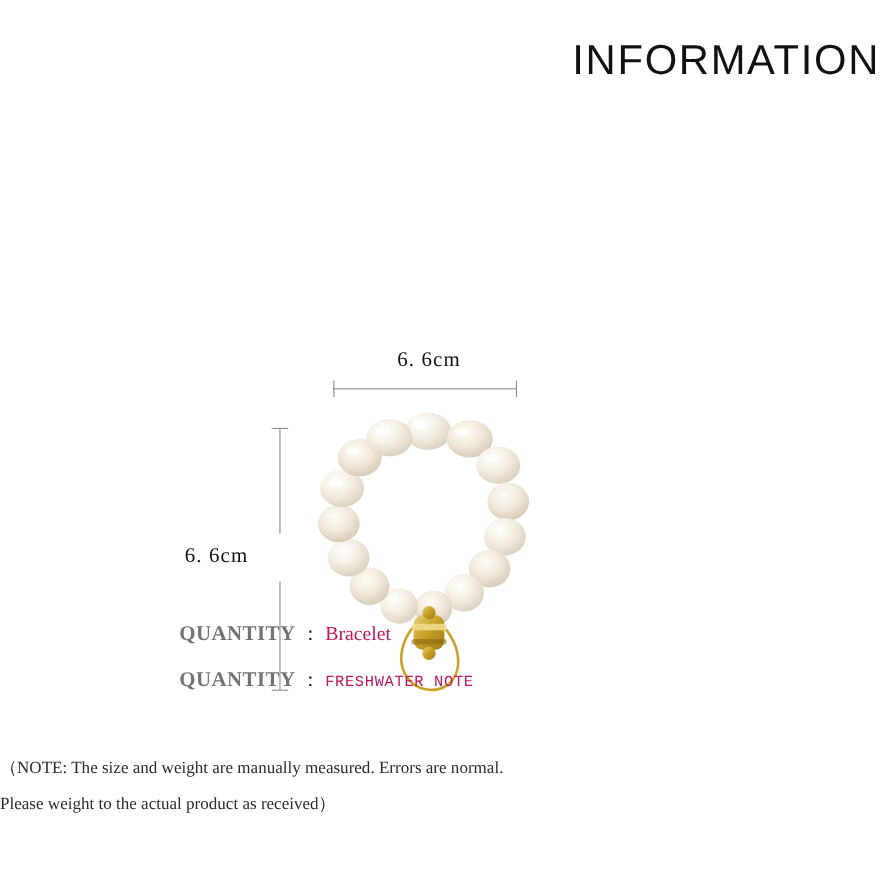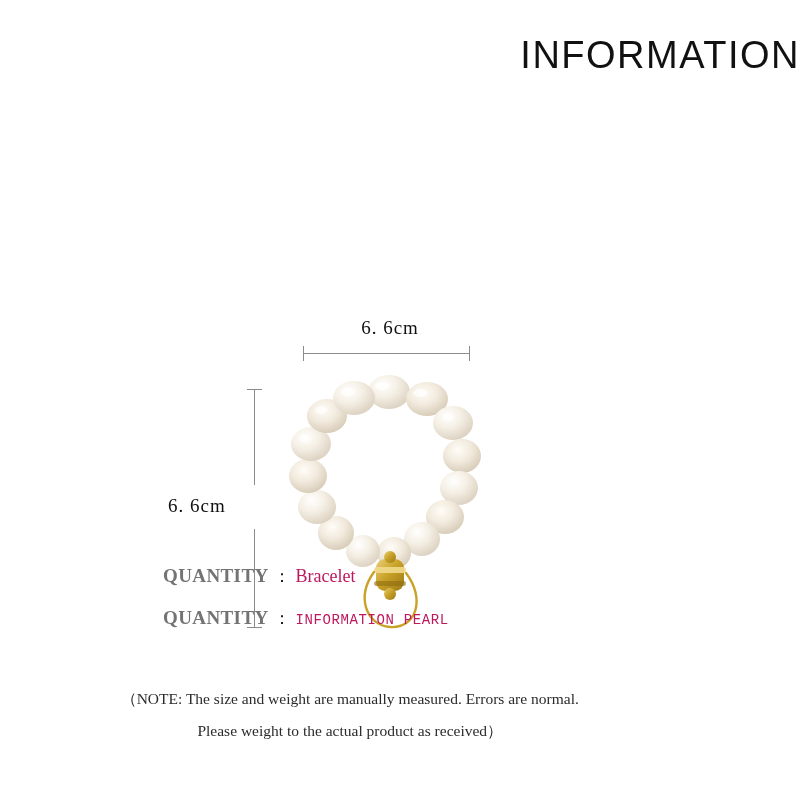--- a/index.html
+++ b/index.html
@@ -173,21 +173,21 @@
     top: 0;
     white-space: nowrap;
   }
 
   
   .note {
     position: absolute;
     left: 0;
     top: 683px;
     width: 700px;
-    text-align: center;
+    text-align: left;
   }
   .note-line {
     font-family: "Liberation Serif", serif;
     font-size: 15.5px;
     color: #2b2b2b;
     line-height: 32px;
   }
 </style>
 </head>
 <body>
@@ -274,21 +274,21 @@
   </div>
 
   <div class="specs">
     <div class="spec-row">
       <div class="cell-quantity">
         <span class="spec-label">QUANTITY</span><span class="spec-sep">：</span><span class="spec-value">Bracelet</span>
       </div>
     </div>
     <div class="spec-row">
       <div class="cell-material">
-        <span class="spec-label">QUANTITY</span><span class="spec-sep">：</span><span class="spec-value mono">INFORMATION PEARL</span>
+        <span class="spec-label">QUANTITY</span><span class="spec-sep">：</span><span class="spec-value mono">FRESHWATER NOTE</span>
       </div>
     </div>
   </div>
 
   <div class="note">
     <div class="note-line">（NOTE: The size and weight are manually measured. Errors are normal.</div>
     <div class="note-line">Please weight to the actual product as received）</div>
   </div>
 
 </div>

